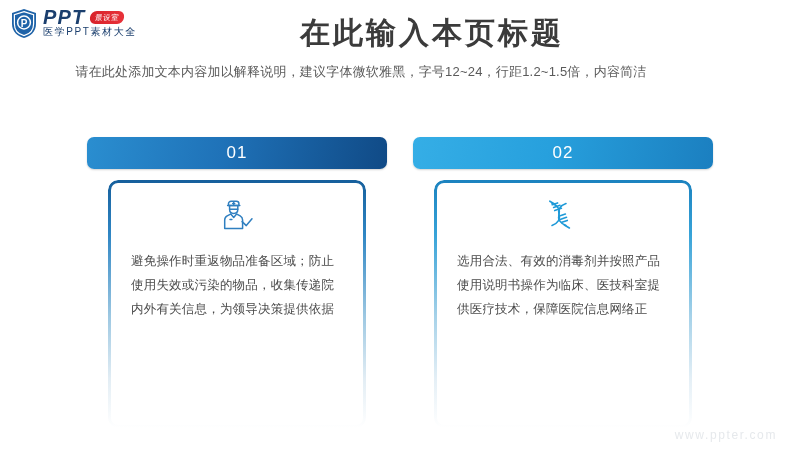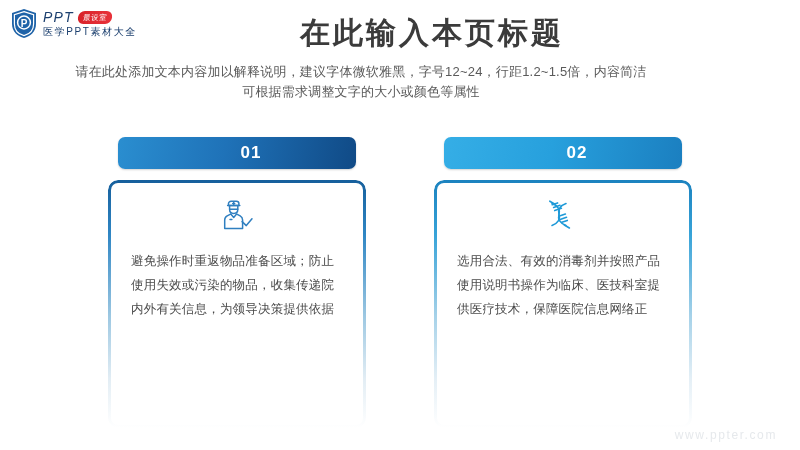--- a/index.html
+++ b/index.html
@@ -37,22 +37,22 @@
     flex-direction: column;
     justify-content: center;
     height: 31px;
   }
   .logo-row1 {
     display: flex;
     align-items: center;
     height: 17px;
   }
   .logo-ppt {
-    font-size: 14px;
-    font-weight: normal;
+    font-size: 20px;
+    font-weight: bold;
     font-style: italic;
     color: #1b3f6e;
     letter-spacing: 1.2px;
     line-height: 16px;
   }
   .logo-badge {
     margin-left: 4px;
     background: linear-gradient(90deg, #d8232a 0%, #e8323a 100%);
     color: #ffffff;
     font-size: 7.5px;
@@ -108,32 +108,31 @@
     gap: 68px;
   }
   .column {
     width: 258px;
     display: flex;
     flex-direction: column;
     align-items: center;
   }
 
   .num-bar {
-    width: 210px;
+    width: 300px;
     height: 32px;
     border-radius: 7px;
     display: flex;
     align-items: center;
     justify-content: center;
     color: #ffffff;
     font-size: 17px;
-    font-weight: bold;
+    font-weight: normal;
     letter-spacing: 1px;
     box-shadow: 0 1px 2px rgba(0,0,0,0.18);
-    padding-left: 28px;
   }
   .num-bar.style-a {
     background: linear-gradient(100deg, #2a8ed0 0%, #1f72b8 45%, #104a86 100%);
   }
   .num-bar.style-b {
     background: linear-gradient(100deg, #35aee6 0%, #27a0dd 45%, #1b7fc0 100%);
   }
 
   .card {
     margin-top: 11px;
@@ -226,21 +225,20 @@
       <span class="logo-badge">最设室</span>
     </div>
     <div class="logo-row2">医学PPT素材大全</div>
   </div>
 </div>
 
 <div class="page-title">在此输入本页标题</div>
 
 <div class="subtitle">
   <span class="line">请在此处添加文本内容加以解释说明，建议字体微软雅黑，字号12~24，行距1.2~1.5倍，内容简洁</span>
-  <span class="line">可根据需求调整文字的大小或颜色等属性</span>
 </div>
 
 <div class="columns">
 
   <div class="column">
     <div class="num-bar style-a">
       <span>01</span>
     </div>
     <div class="card style-a">
       <div class="card-inner">

